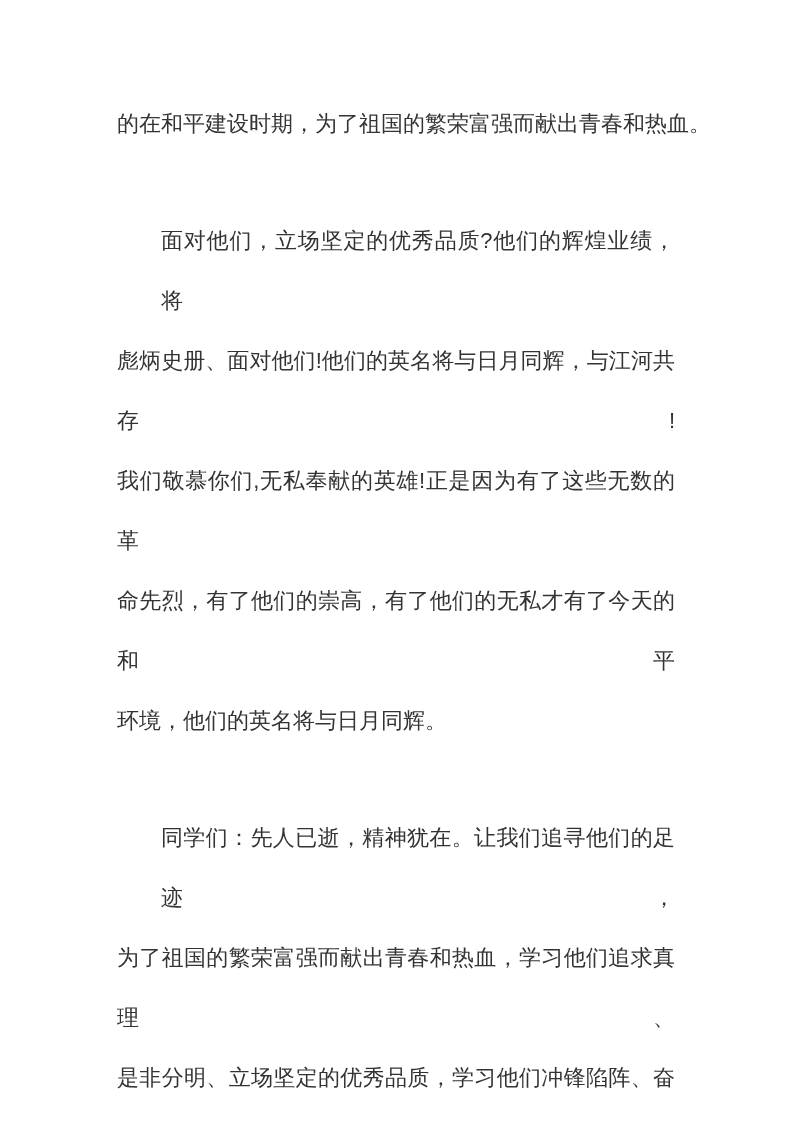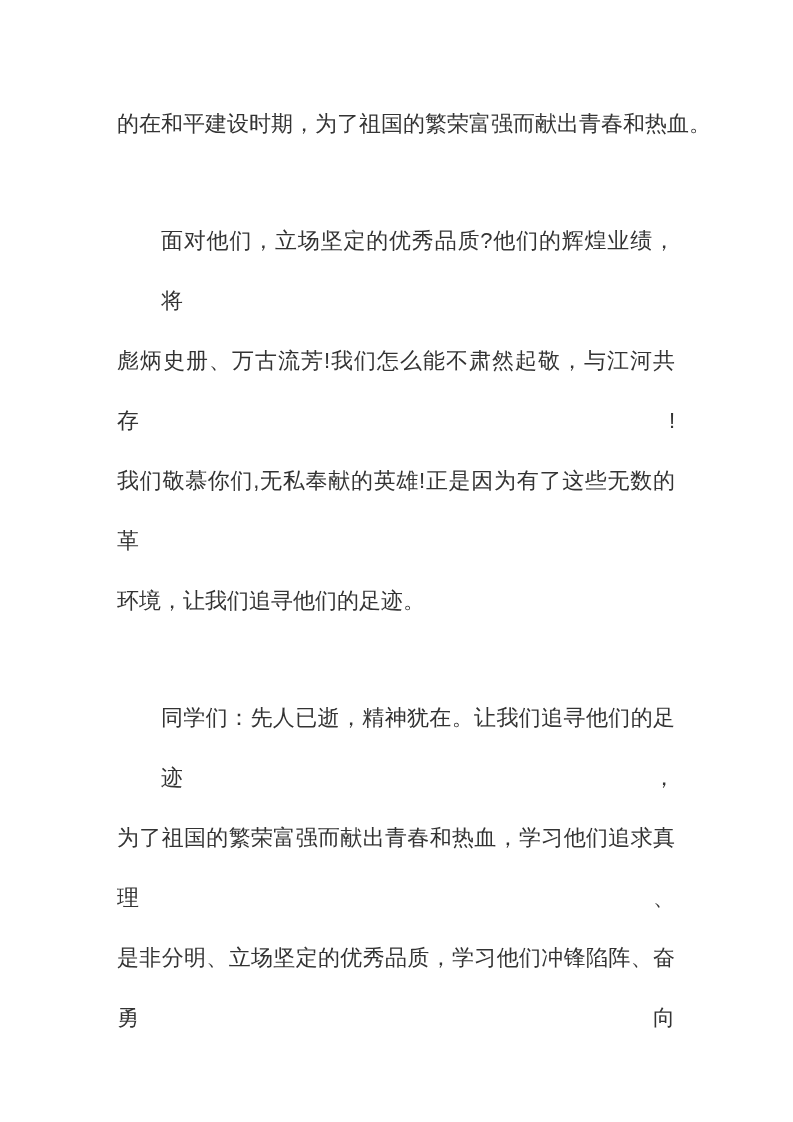--- a/index.html
+++ b/index.html
@@ -49,23 +49,24 @@
 <body>
 
 <div class="page">
 
   <div class="paragraph">
     <div class="line">的在和平建设时期，为了祖国的繁荣富强而献出青春和热血。</div>
   </div>
 
   <div class="paragraph">
     <div class="line fill indent">面对他们，立场坚定的优秀品质?他们的辉煌业绩，将</div>
-    <div class="line fill">彪炳史册、万古流芳!我们怎么能不肃然起敬，与江河共存!</div>
+    <div class="line fill">彪炳史册、面对他们!他们的英名将与日月同辉，与江河共存!</div>
     <div class="line fill">我们敬慕你们,无私奉献的英雄!正是因为有了这些无数的革</div>
-    <div class="line">环境，让我们追寻他们的足迹。</div>
+    <div class="line fill">命先烈，有了他们的崇高，有了他们的无私才有了今天的和平</div>
+    <div class="line">环境，他们的英名将与日月同辉。</div>
   </div>
 
   <div class="paragraph">
     <div class="line fill indent">同学们：先人已逝，精神犹在。让我们追寻他们的足迹，</div>
     <div class="line fill">为了祖国的繁荣富强而献出青春和热血，学习他们追求真理、</div>
     <div class="line fill">是非分明、立场坚定的优秀品质，学习他们冲锋陷阵、奋勇向</div>
 
   </div>
 
 </div>

